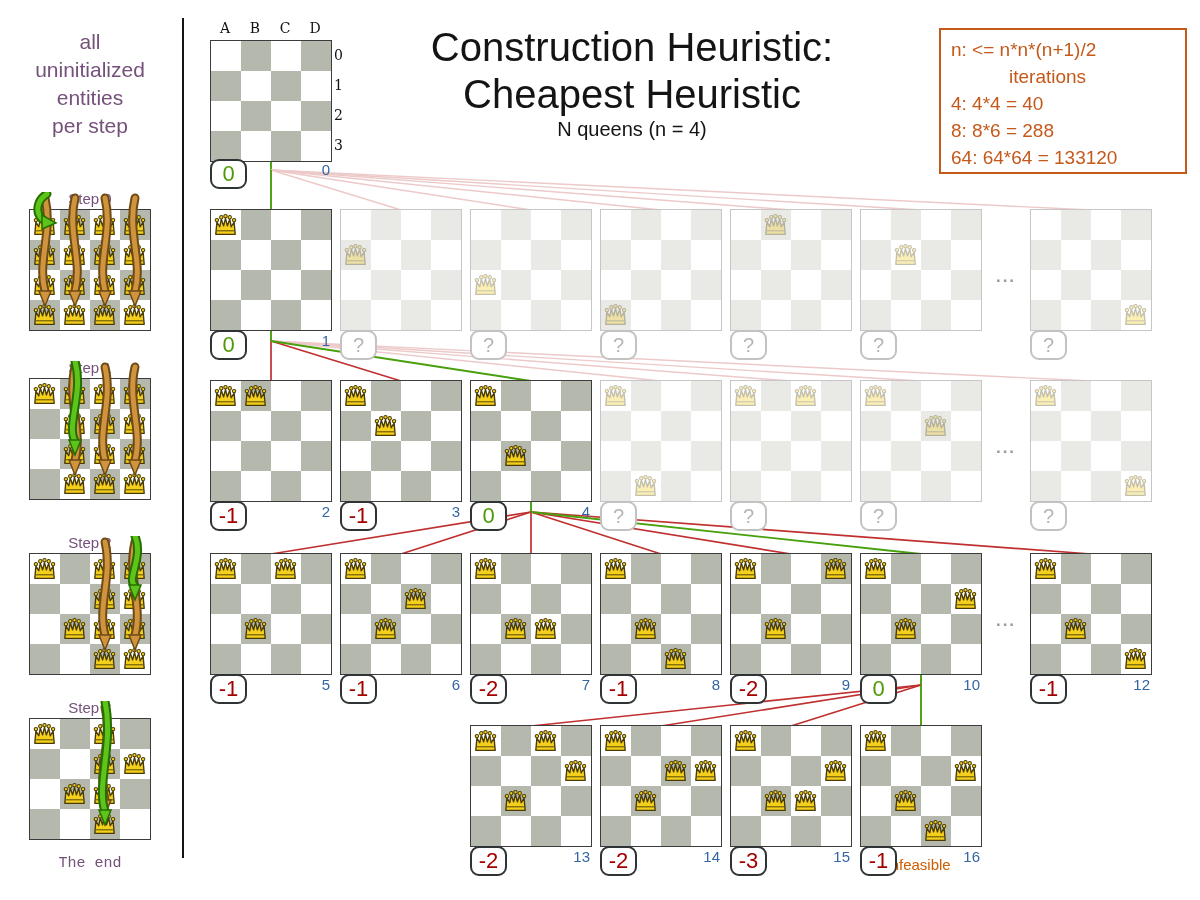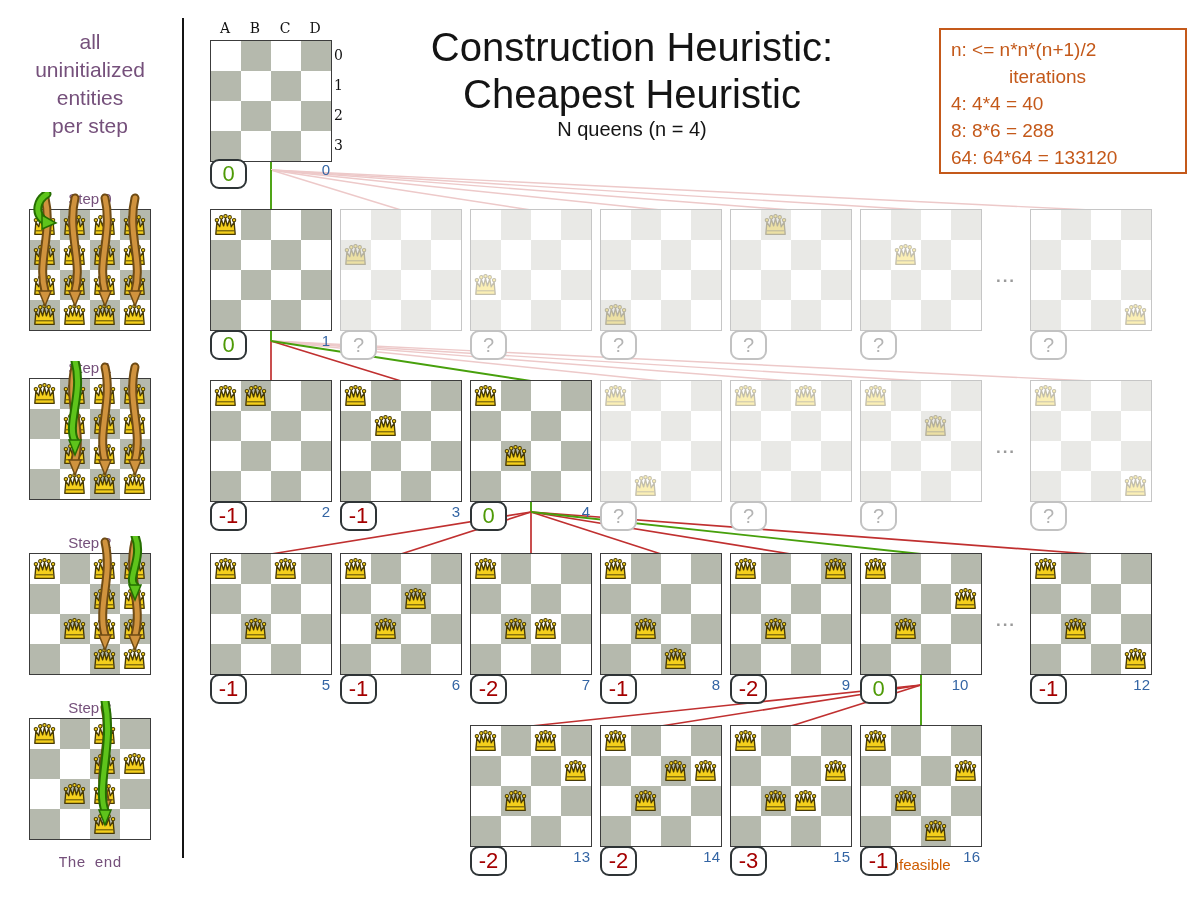--- a/index.html
+++ b/index.html
@@ -899,21 +899,21 @@
         </svg>
       </div>
       <div class="cell"></div>
       <div class="cell dark"></div>
       <div class="cell dark"></div>
       <div class="cell"></div>
       <div class="cell dark"></div>
       <div class="cell"></div>
     </div>
     <div class="badge green" style="left: 860px; top: 674px;">0</div>
-    <div class="iter" style="left: 940px; top: 676px; text-align: center;">10</div>
+    <div class="iter" style="left: 940px; top: 676px;">10</div>
     <div class="board" style="left: 1030px; top: 553px;">
       <div class="cell">
         <svg class="queen" viewBox="0 0 32 32">
           <path d="M4.5 26.5 L5.8 12 L9.2 17.5 L11 8.5 L13.8 16.5 L16 7.5 L18.2 16.5 L21 8.5 L22.8 17.5 L26.2 12 L27.5 26.5 Z" fill="#f4cf1c" stroke="#473a05" stroke-width="1.6" stroke-linejoin="round"></path>
           <path d="M6 22.3 H26" stroke="#473a05" stroke-width="1.1" fill="none"></path>
           <circle cx="5.8" cy="9.6" r="2" fill="#f4cf1c" stroke="#473a05" stroke-width="1.2"></circle>
           <circle cx="11" cy="6.2" r="2" fill="#f4cf1c" stroke="#473a05" stroke-width="1.2"></circle>
           <circle cx="16" cy="4.9" r="2" fill="#f4cf1c" stroke="#473a05" stroke-width="1.2"></circle>
           <circle cx="21" cy="6.2" r="2" fill="#f4cf1c" stroke="#473a05" stroke-width="1.2"></circle>
           <circle cx="26.2" cy="9.6" r="2" fill="#f4cf1c" stroke="#473a05" stroke-width="1.2"></circle>

